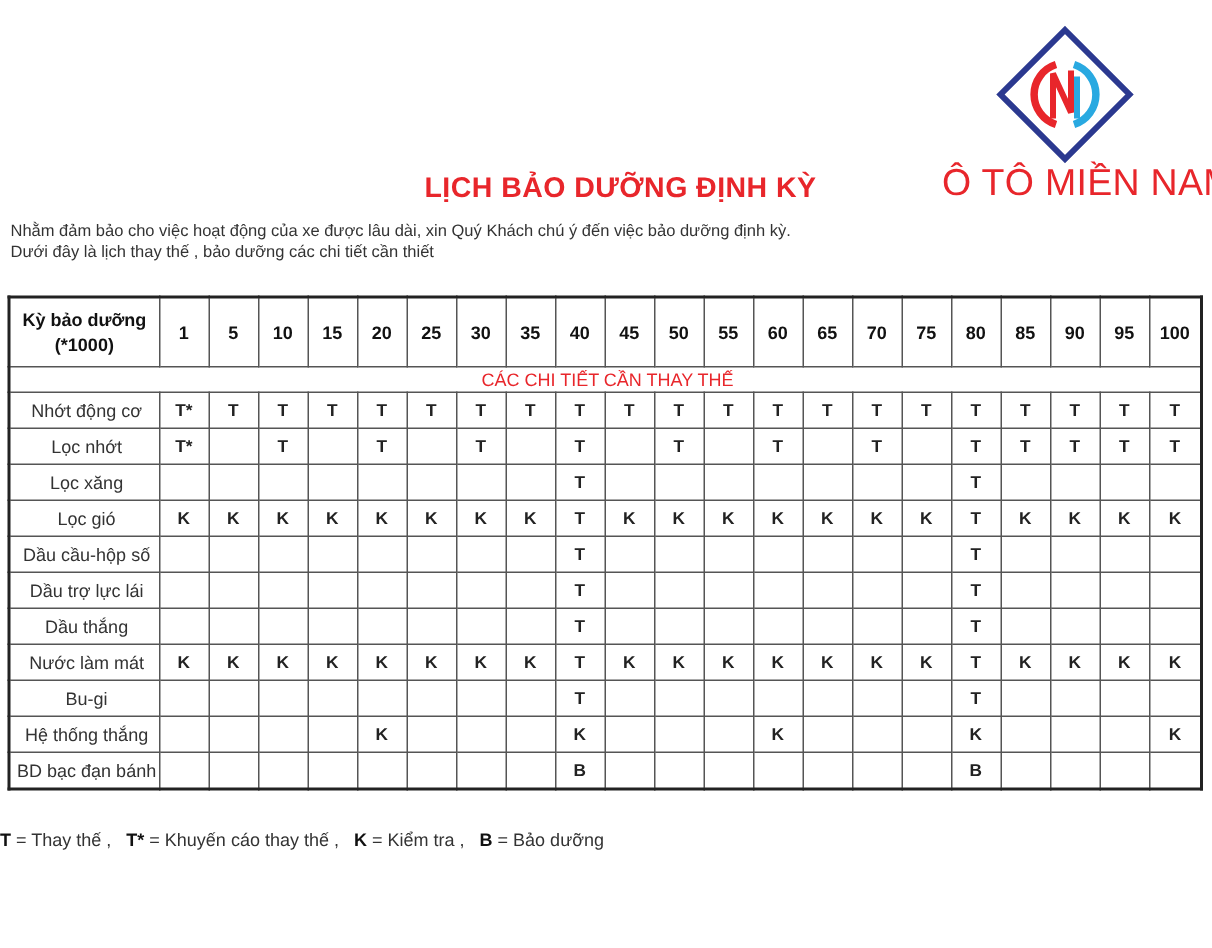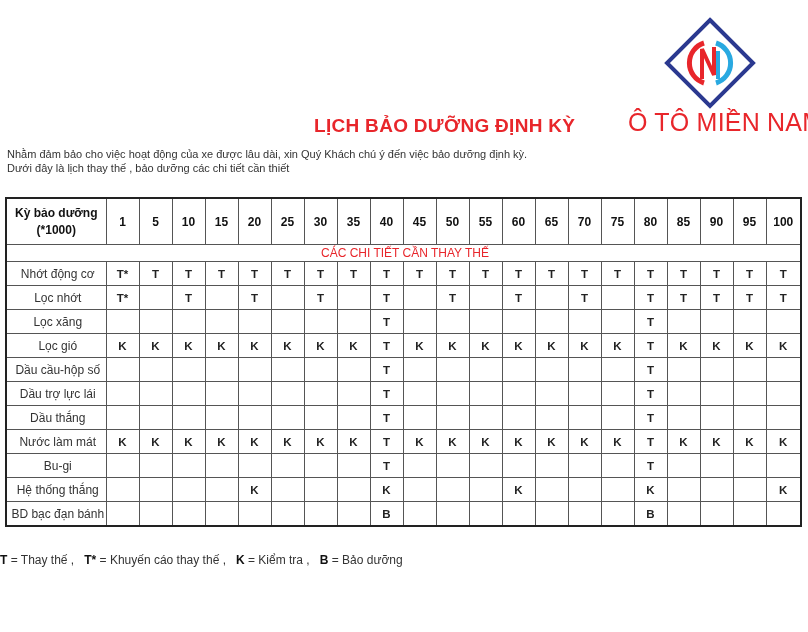--- a/index.html
+++ b/index.html
@@ -1,19 +1,19 @@
 <!DOCTYPE html>
 <html><head>
 <meta charset="utf-8">
 <style>
   html, body { margin:0; padding:0; background:#ffffff; }
   body { width:808px; height:632px; position:relative; overflow:hidden; font-family:"Liberation Sans", sans-serif; color:#222; }
   .logo { position:absolute; left:664px; top:17px; width:92px; height:92px; }
   .brand { position:absolute; left:628px; top:108px; font-size:25px; font-weight:normal; color:#e8262b; letter-spacing:0.2px; white-space:nowrap; }
-  .title { position:absolute; left:283px; top:115px; font-size:19px; font-weight:bold; color:#e8262b; white-space:nowrap; letter-spacing:0.3px;margin-left:31px; }
+  .title { position:absolute; left:283px; top:115px; font-size:19px; font-weight:bold; color:#e8262b; white-space:nowrap; letter-spacing:0.3px; }
   .intro { position:absolute; left:7px; top:147px; font-size:11px; line-height:14px; color:#333; }
   table.sched { position:absolute; left:5px; top:186px; border-collapse:collapse; border:2px solid #222; table-layout:fixed;margin-top:11px; }
   table.sched td, table.sched th { border:1px solid #555; padding:0; font-size:11.5px; text-align:center; height:23px; }
   table.sched th { font-weight:bold; font-size:12px; height:45px; color:#111; }
   table.sched th.label-head { line-height:17px; }
   td.label { text-align:center; padding-left:3px !important; font-size:12px !important; color:#333; white-space:nowrap; }
   td.val { font-weight:bold; color:#222; }
   td.section { text-align:right; padding-left:3px !important; color:#e8262b; font-weight:normal; font-size:12px !important; height:16px !important; }
   .legend { position:absolute; left:0; width:808px; top:553px; text-align:left; font-size:12px; color:#333; }
   .legend b { color:#111; }

